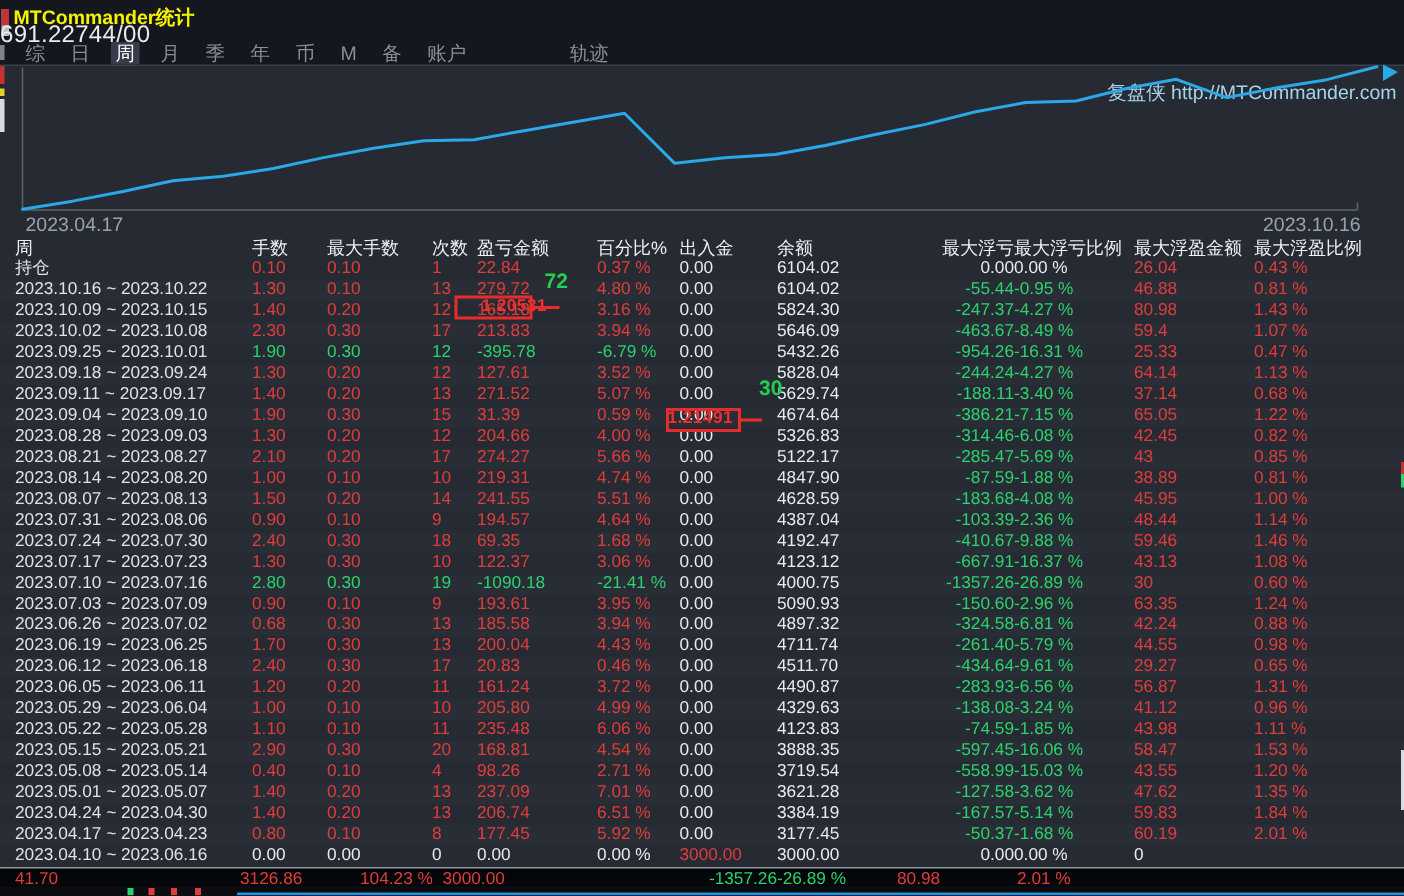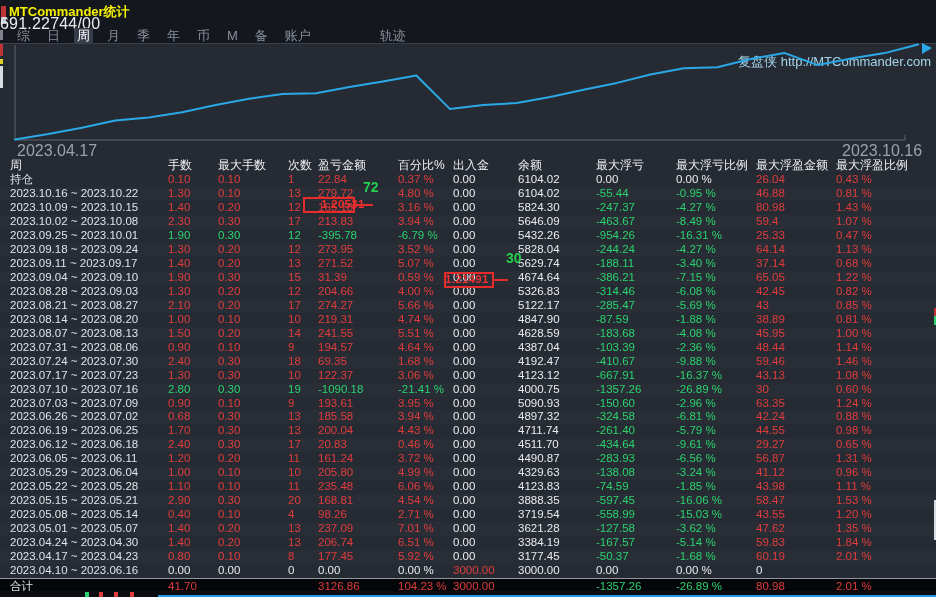--- a/index.html
+++ b/index.html
@@ -12,32 +12,32 @@
   .app-icon::before{content:"";position:absolute;left:0;top:0;width:5px;height:11px;background:#c23434;}
   .win-title{position:absolute;left:9px;top:3px;font-size:13px;font-weight:bold;color:#f5f200;}
   .brand{position:absolute;right:5px;top:5px;font-size:13px;color:#a5d4ea;margin-top:48px;}
   .account-line{position:absolute;left:0px;top:15px;font-size:16px;color:#e8ecef;letter-spacing:0.2px;}
   .menubar{position:absolute;left:14px;top:27px;height:16px;display:flex;align-items:center;}
   .menu-item{font-size:13px;color:#878e99;margin-right:11px;padding:0 3px;line-height:15px;cursor:default;}
   .menu-item.sel{background:#363c49;color:#ffffff;border-radius:1px;}
   .menu-item.trail{margin-left:52px;}
   
   .chart-wrap{position:absolute;left:0;top:43px;width:936px;height:113px;}
-  .chart-label{position:absolute;font-size:16px;color:#9aa1ab;top:99px;}
+  .chart-label{position:absolute;font-size:13px;color:#9aa1ab;top:99px;}
   .chart-label.start{left:17px;}
   .chart-label.end{left:842px;}
   
   .table-wrap{position:absolute;left:0;top:157px;width:936px;}
   .trow{display:flex;height:13.97px;line-height:13.97px;font-size:11.5px;padding-left:10px;white-space:nowrap;}
   .trow:nth-child(even){background:rgba(255,255,255,0.015);}
   .trow.thead{height:16px;line-height:16px;font-size:12px;color:#eef1f4;}
   .trow.total{height:16px;line-height:15px;background:#04060a;border-top:1px solid #8f969e;color:#eef1f4;}
   .tc{overflow:hidden;flex:0 0 auto;}
   .c0{width:158px;} .c1{width:50px;} .c2{width:70px;} .c3{width:30px;} .c4{width:80px;}
-  .c5{width:55px;} .c6{width:65px;} .c7{width:78px;} .c8{width:80px;} .c9{width:80px;}
+  .c5{width:55px;} .c6{width:65px;} .c7{width:78px;} .c8{width:80px;text-align:right;} .c9{width:80px;}
   .c10{width:80px;} .c11{width:88px;}
   .c-red{color:#e13c3c;} .c-green{color:#2bd26e;} .c-white{color:#e8ecef;} .c-date{color:#dde3e9;}
   
   .note-green{position:absolute;font-size:14px;color:#23cf4e;font-weight:bold;}
   .red-box{position:absolute;border:2px solid #e82c2c;height:12px;}
   .red-text{position:absolute;font-size:11.5px;color:#ef3030;font-weight:bold;letter-spacing:0.3px;}
   .red-line{position:absolute;height:2px;background:#e82c2c;}
   .watermark{position:absolute;right:2px;bottom:6px;font-size:45px;font-weight:bold;color:rgba(255,255,255,0.88);
              letter-spacing:1px;text-shadow:0 0 2px rgba(0,0,0,0.4);}
   
@@ -170,21 +170,21 @@
           <span class="tc c8 c-green">-954.26</span>
           <span class="tc c9 c-green">-16.31 %</span>
           <span class="tc c10 c-red">25.33</span>
           <span class="tc c11 c-red">0.47 %</span>
         </div>
         <div class="trow">
           <span class="tc c0 c-date">2023.09.18 ~ 2023.09.24</span>
           <span class="tc c1 c-red">1.30</span>
           <span class="tc c2 c-red">0.20</span>
           <span class="tc c3 c-red">12</span>
-          <span class="tc c4 c-red">273.95</span>
+          <span class="tc c4 c-red">127.61</span>
           <span class="tc c5 c-red">3.52 %</span>
           <span class="tc c6 c-white">0.00</span>
           <span class="tc c7 c-white">5828.04</span>
           <span class="tc c8 c-green">-244.24</span>
           <span class="tc c9 c-green">-4.27 %</span>
           <span class="tc c10 c-red">64.14</span>
           <span class="tc c11 c-red">1.13 %</span>
         </div>
         <div class="trow">
           <span class="tc c0 c-date">2023.09.11 ~ 2023.09.17</span>
@@ -502,21 +502,20 @@
           <span class="tc c4 c-white">0.00</span>
           <span class="tc c5 c-white">0.00 %</span>
           <span class="tc c6 c-red">3000.00</span>
           <span class="tc c7 c-white">3000.00</span>
           <span class="tc c8 c-white">0.00</span>
           <span class="tc c9 c-white">0.00 %</span>
           <span class="tc c10 c-white">0</span>
           <span class="tc c11 c-white"></span>
         </div>
         <div class="trow total">
-          <span class="tc c0 c-date">合计</span>
           <span class="tc c1 c-red">41.70</span>
           <span class="tc c2 c-white"></span>
           <span class="tc c3 c-white"></span>
           <span class="tc c4 c-red">3126.86</span>
           <span class="tc c5 c-red">104.23 %</span>
           <span class="tc c6 c-red">3000.00</span>
           <span class="tc c7 c-white"></span>
           <span class="tc c8 c-green">-1357.26</span>
           <span class="tc c9 c-green">-26.89 %</span>
           <span class="tc c10 c-red">80.98</span>

